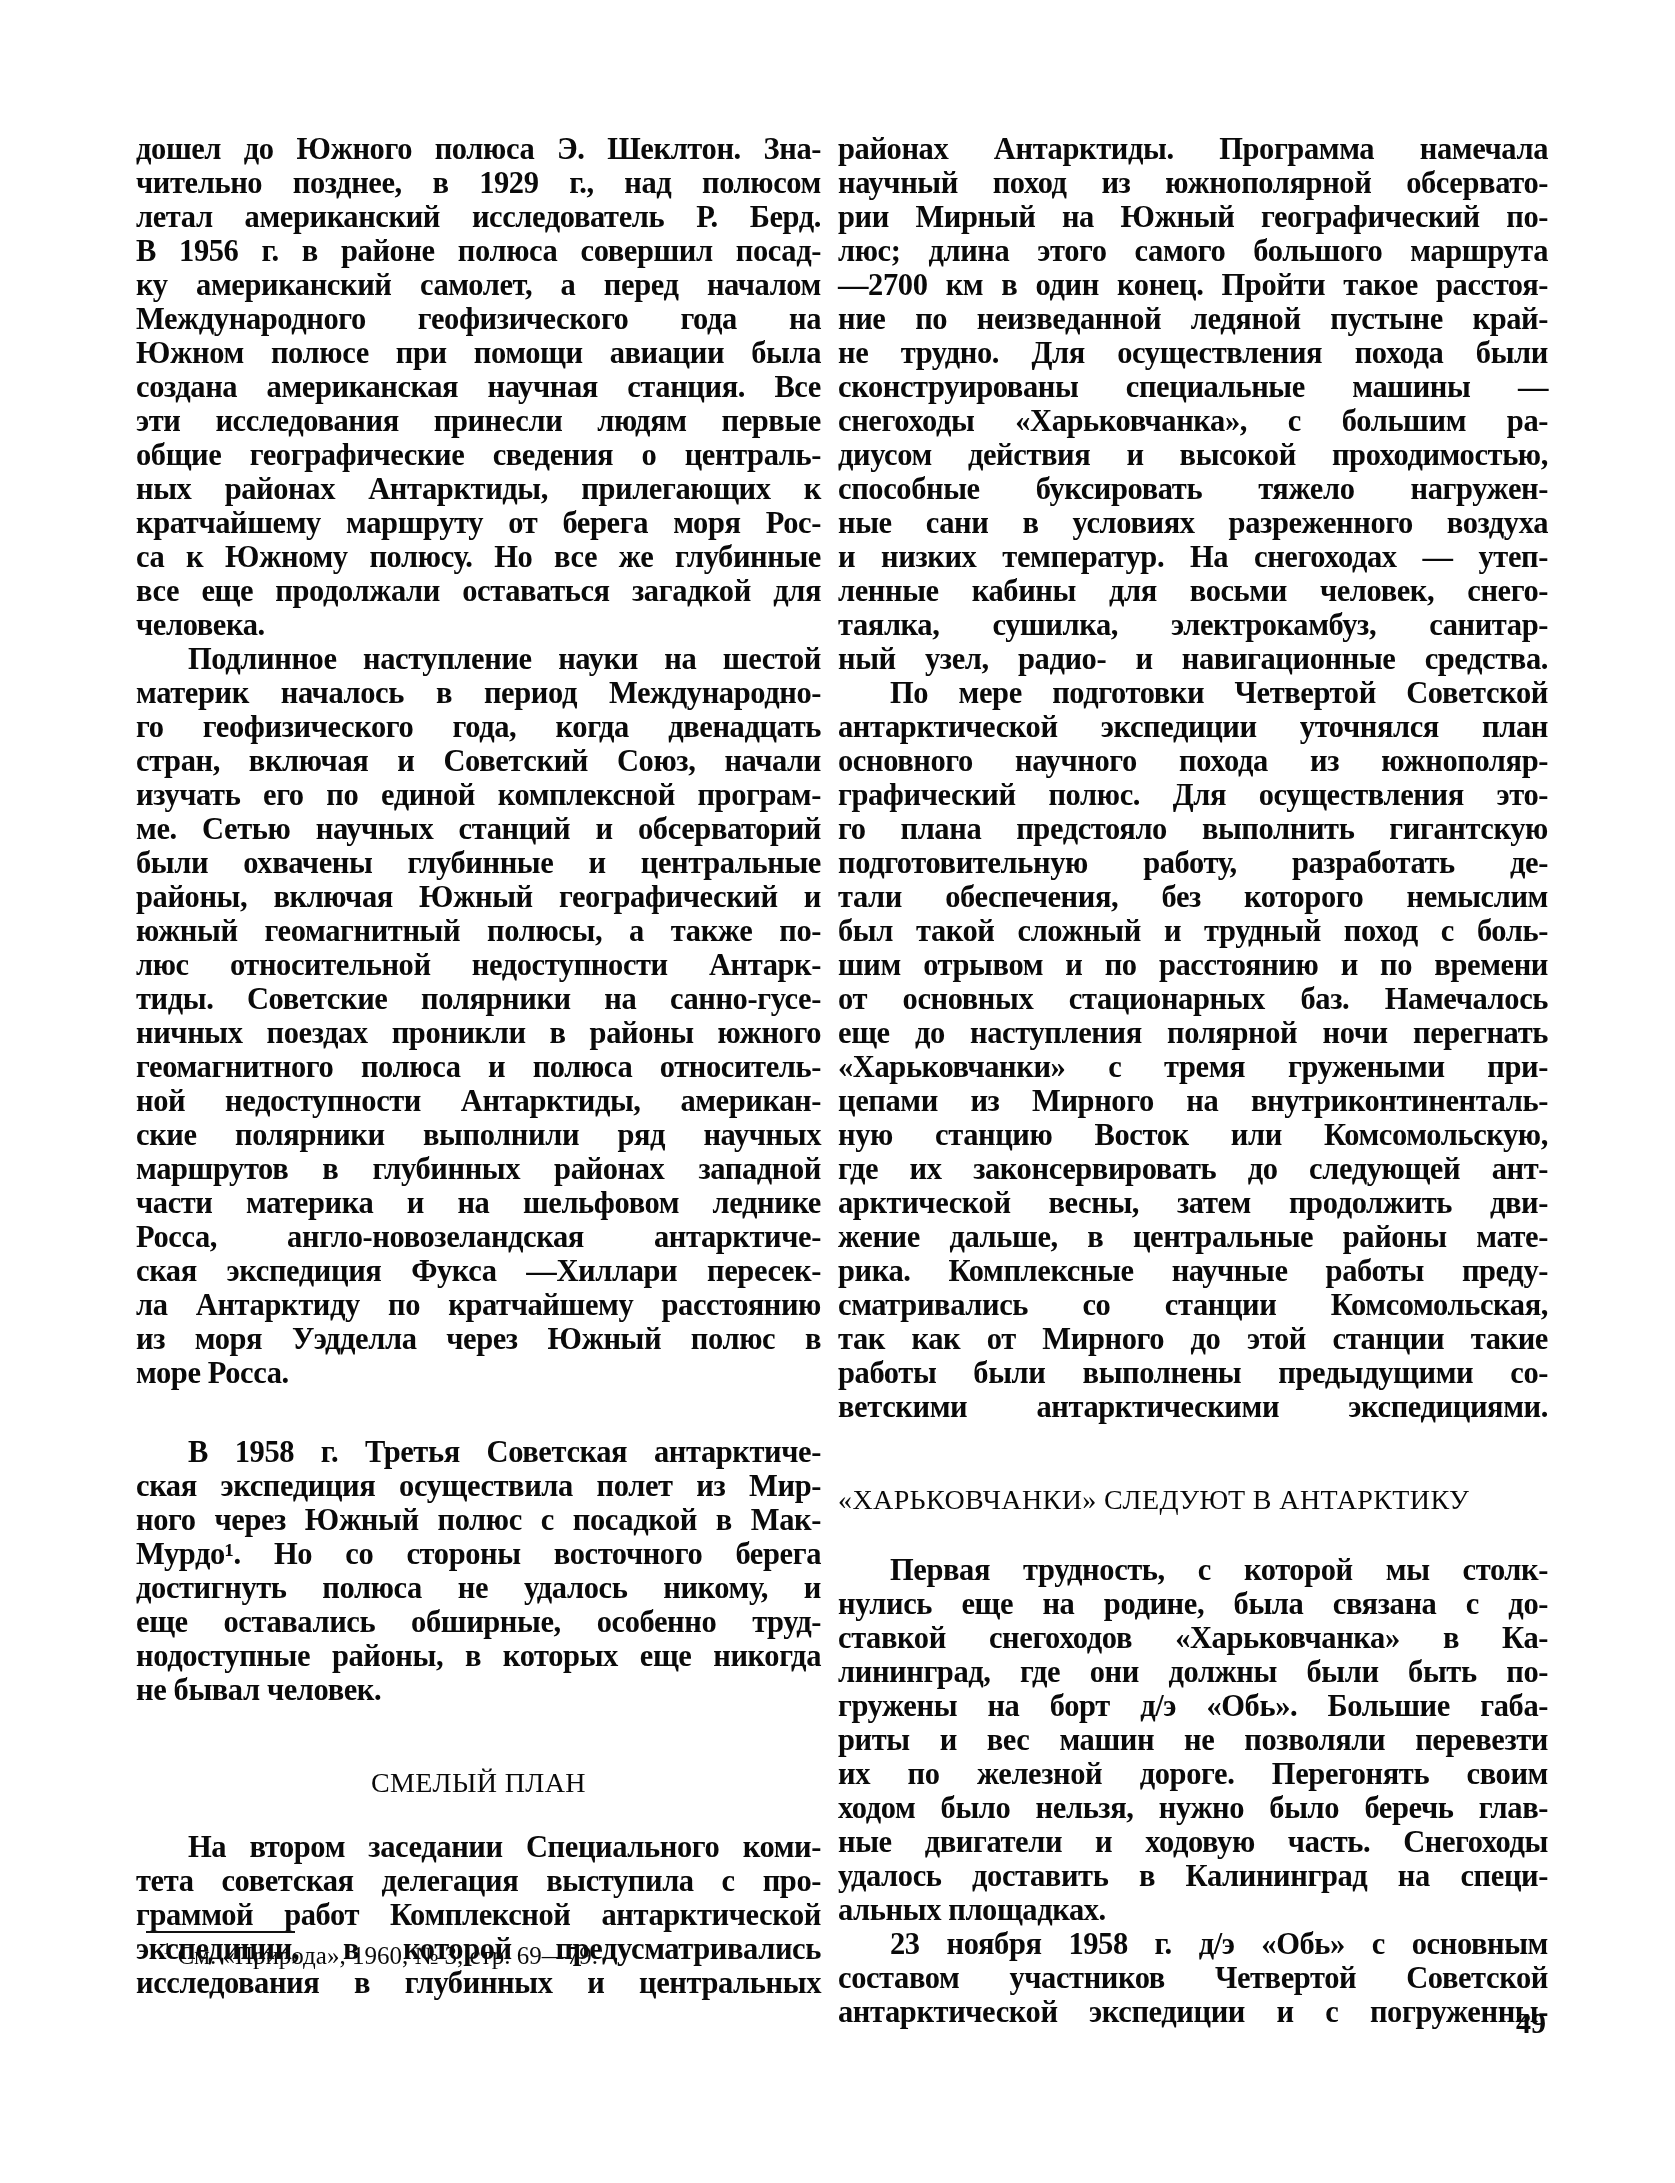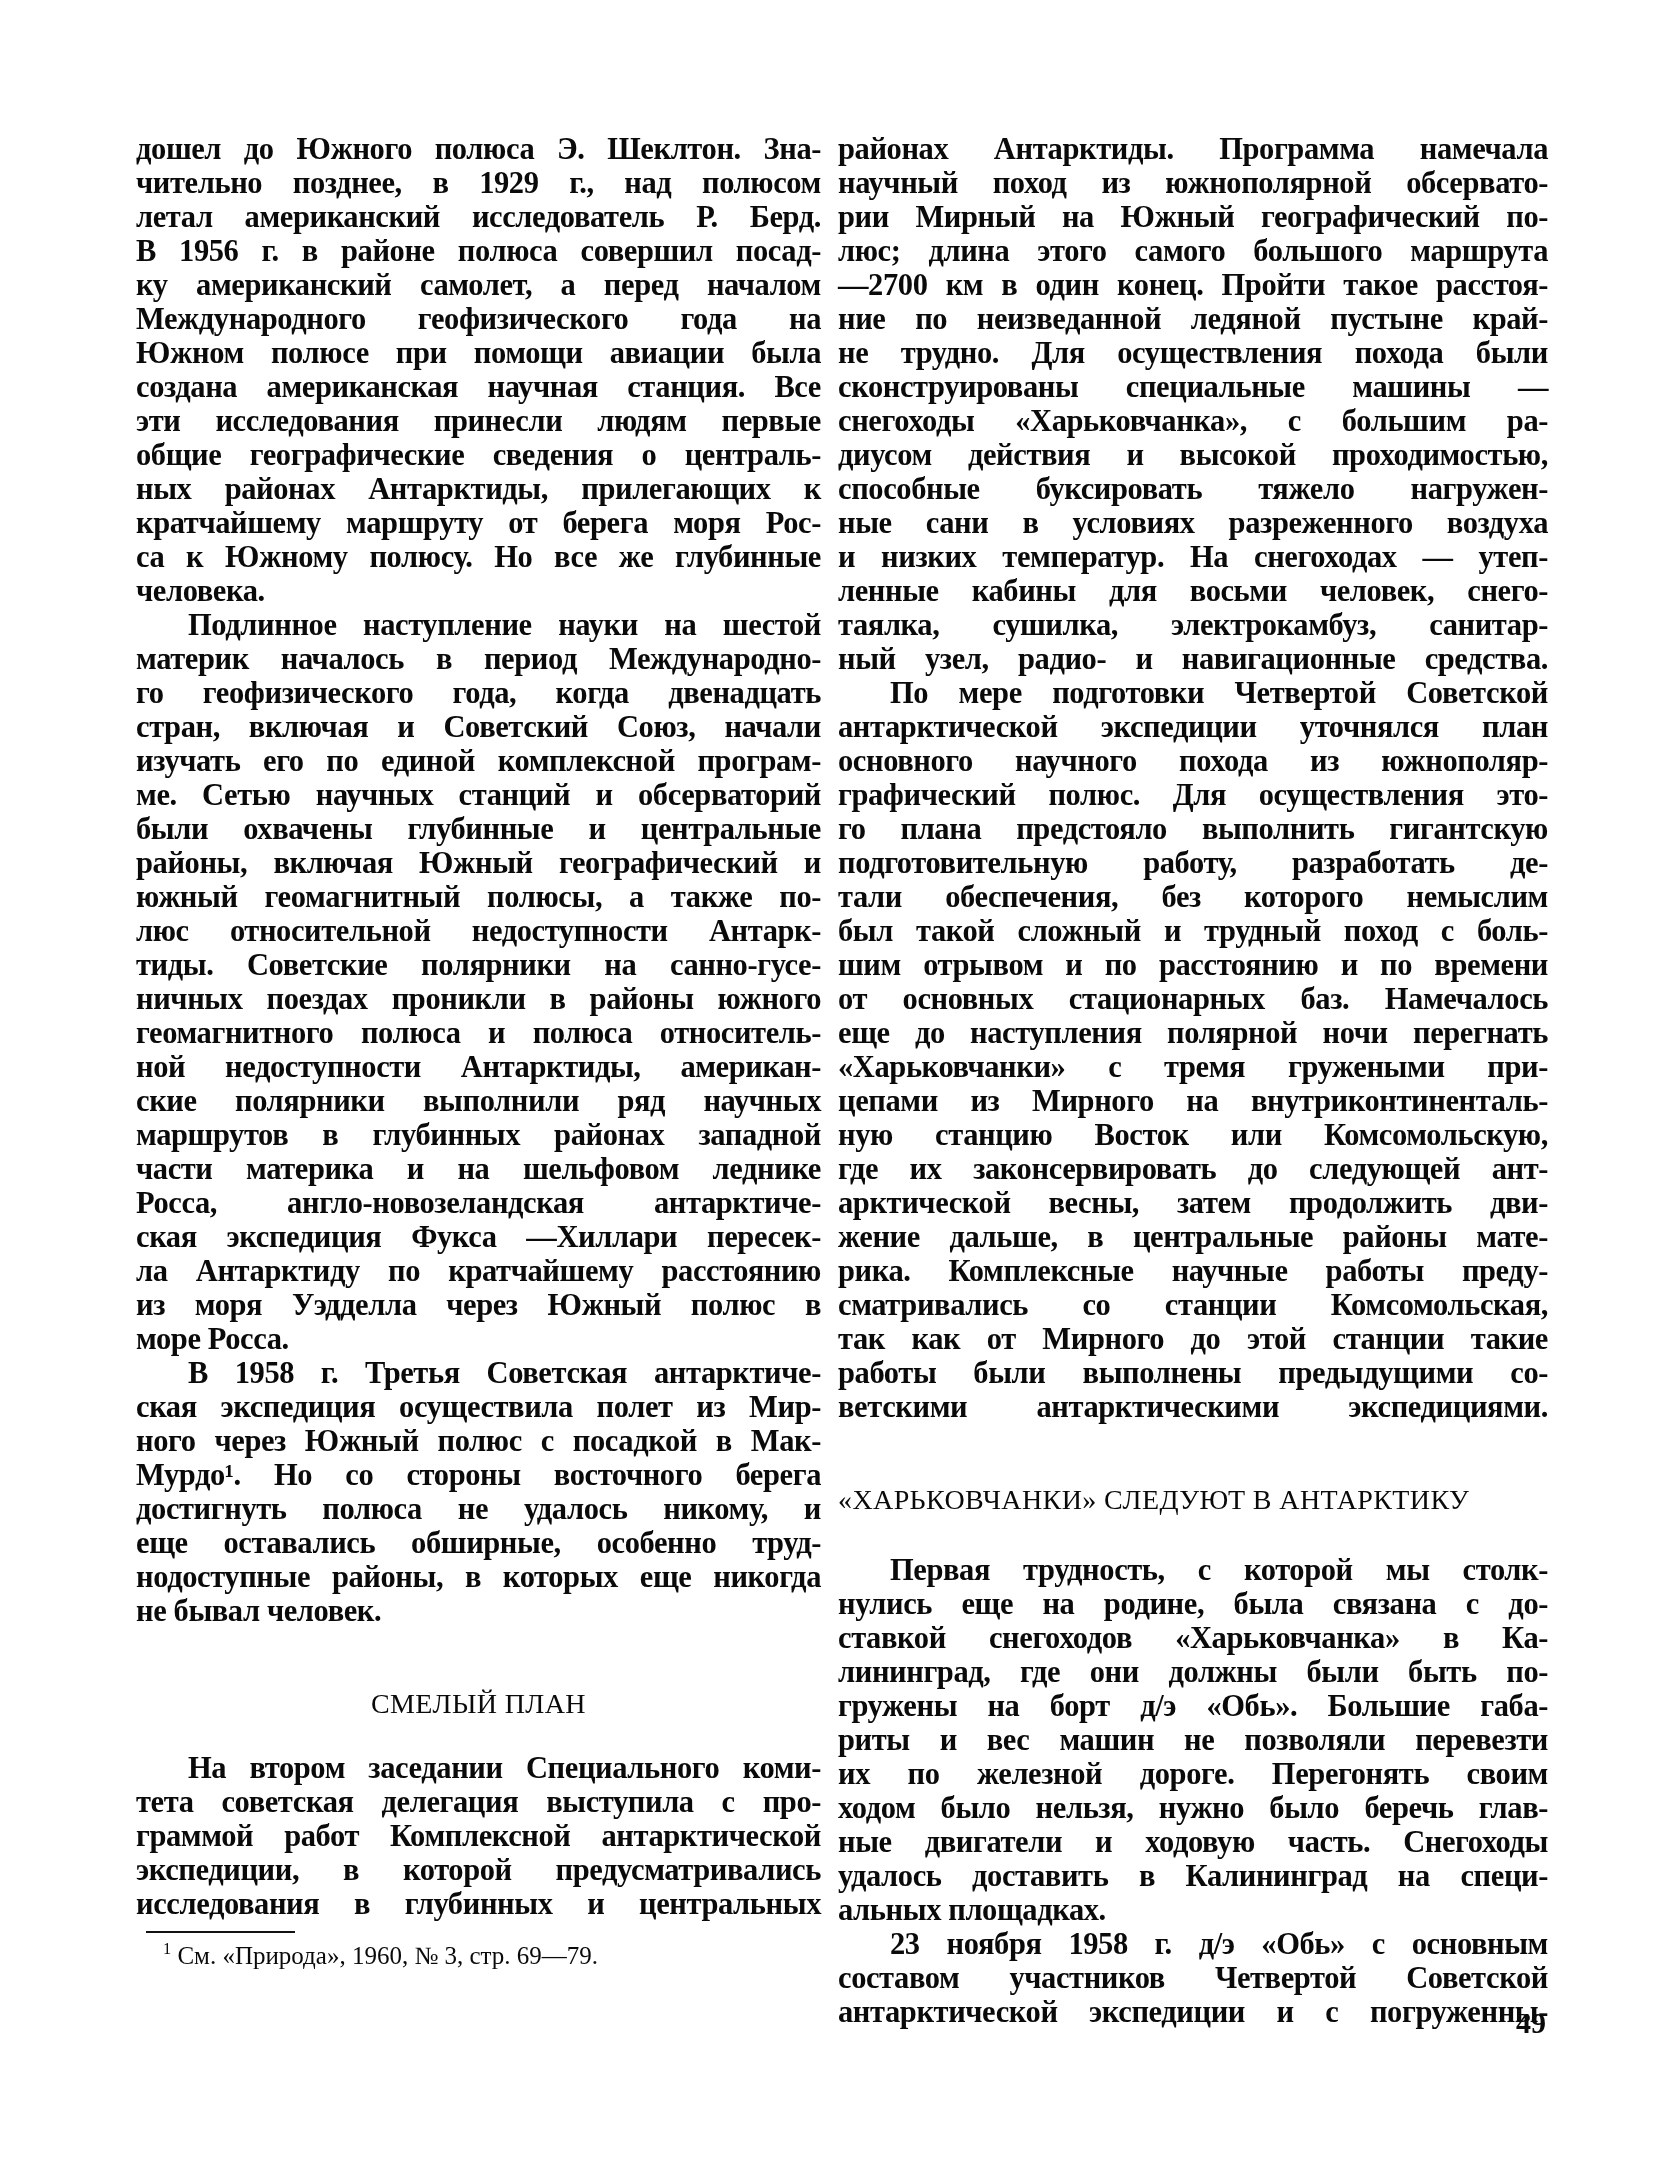--- a/index.html
+++ b/index.html
@@ -34,20 +34,21 @@
       <span class="ln" style="white-space: nowrap;">В 1956 г. в районе полюса совершил посад-</span>
       <span class="ln" style="white-space: nowrap;">ку американский самолет, а перед началом</span>
       <span class="ln" style="white-space: nowrap;">Международного геофизического года на</span>
       <span class="ln" style="white-space: nowrap;">Южном полюсе при помощи авиации была</span>
       <span class="ln" style="white-space: nowrap;">создана американская научная станция. Все</span>
       <span class="ln" style="white-space: nowrap;">эти исследования принесли людям первые</span>
       <span class="ln" style="white-space: nowrap;">общие географические сведения о централь-</span>
       <span class="ln" style="white-space: nowrap;">ных районах Антарктиды, прилегающих к</span>
       <span class="ln" style="white-space: nowrap;">кратчайшему маршруту от берега моря Рос-</span>
       <span class="ln" style="white-space: nowrap;">са к Южному полюсу. Но все же глубинные</span>
+      <span class="ln" style="white-space: nowrap;">все еще продолжали оставаться загадкой для</span>
       <span class="ln last" style="white-space: nowrap;">человека.</span>
     </div>
 
     <div>
       <span class="ln indent" style="white-space: nowrap;">Подлинное наступление науки на шестой</span>
       <span class="ln" style="white-space: nowrap;">материк началось в период Международно-</span>
       <span class="ln" style="white-space: nowrap;">го геофизического года, когда двенадцать</span>
       <span class="ln" style="white-space: nowrap;">стран, включая и Советский Союз, начали</span>
       <span class="ln" style="white-space: nowrap;">изучать его по единой комплексной програм-</span>
       <span class="ln" style="white-space: nowrap;">ме. Сетью научных станций и обсерваторий</span>
@@ -63,21 +64,21 @@
       <span class="ln" style="white-space: nowrap;">маршрутов в глубинных районах западной</span>
       <span class="ln" style="white-space: nowrap;">части материка и на шельфовом леднике</span>
       <span class="ln" style="white-space: nowrap;">Росса, англо-новозеландская антарктиче-</span>
       <span class="ln" style="white-space: nowrap;">ская экспедиция Фукса —Хиллари пересек-</span>
       <span class="ln" style="white-space: nowrap;">ла Антарктиду по кратчайшему расстоянию</span>
       <span class="ln" style="white-space: nowrap;">из моря Уэдделла через Южный полюс в</span>
       <span class="ln last" style="white-space: nowrap;">море Росса.</span>
     </div>
 
     <div>
-      <span class="ln indent" style="white-space: nowrap;">В 1958 г. Третья Советская антарктиче-</span>
+      <span class="ln indent" style="white-space: nowrap; margin-top: 45px;">В 1958 г. Третья Советская антарктиче-</span>
       <span class="ln" style="white-space: nowrap;">ская экспедиция осуществила полет из Мир-</span>
       <span class="ln" style="white-space: nowrap;">ного через Южный полюс с посадкой в Мак-</span>
       <span class="ln" style="white-space: nowrap;">Мурдо¹. Но со стороны восточного берега</span>
       <span class="ln" style="white-space: nowrap;">достигнуть полюса не удалось никому, и</span>
       <span class="ln" style="white-space: nowrap;">еще оставались обширные, особенно труд-</span>
       <span class="ln" style="white-space: nowrap;">нодоступные районы, в которых еще никогда</span>
       <span class="ln last" style="white-space: nowrap;">не бывал человек.</span>
     </div>
 
     <div class="gap" style="height:59px"></div>

